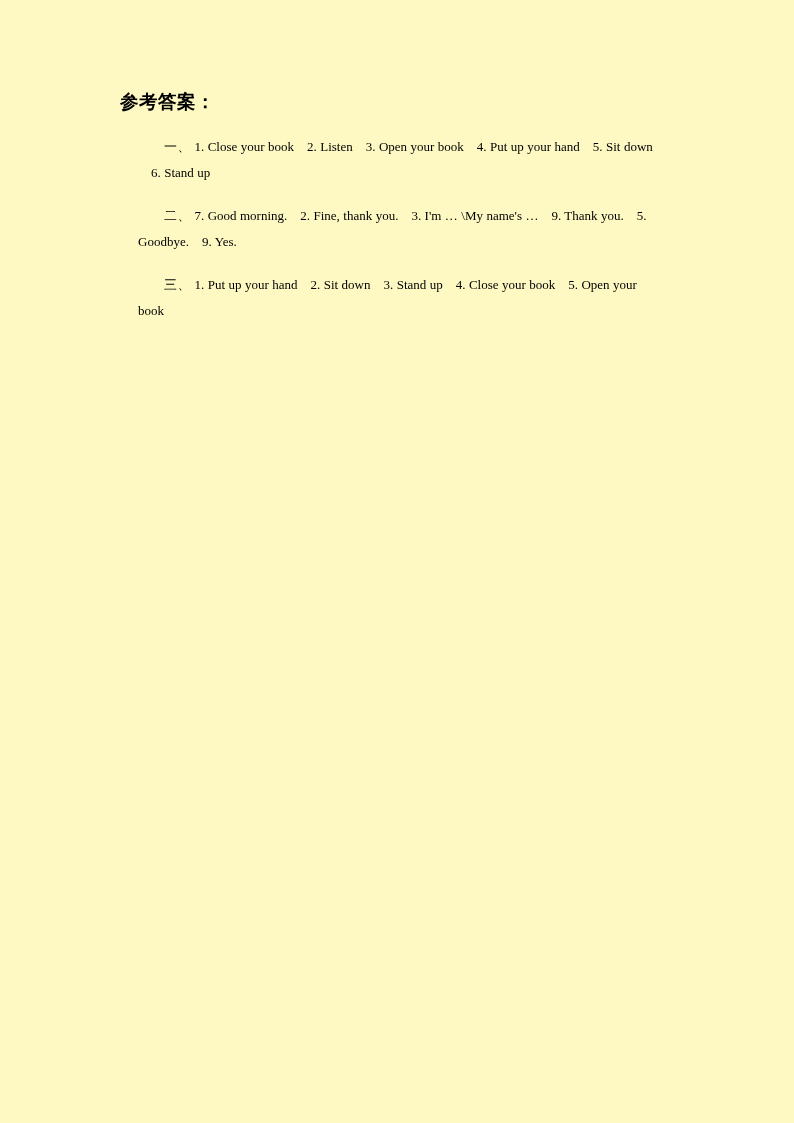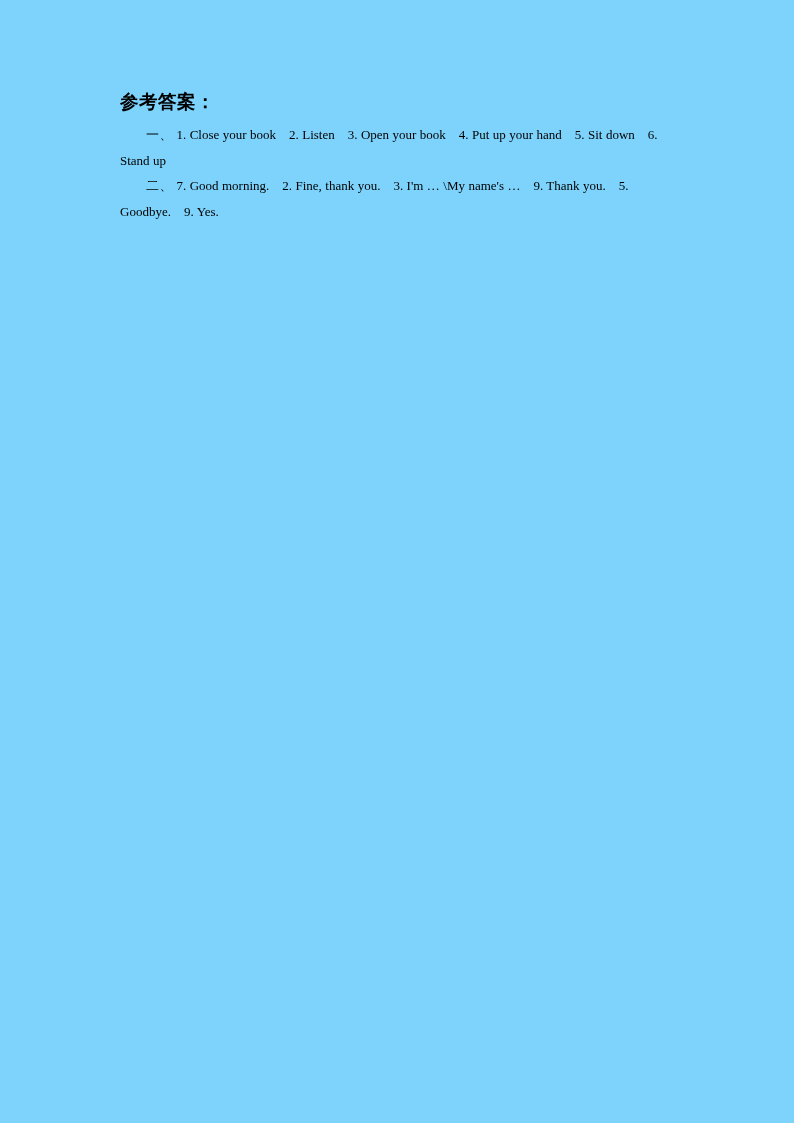--- a/index.html
+++ b/index.html
@@ -14,42 +14,42 @@
     font-family: "Liberation Serif", "DejaVu Serif", serif;
     color: #000000;
     -webkit-font-smoothing: none;
   }
   .page {
     position: absolute;
     left: 0;
     top: 0;
     width: 794px;
     height: 1123px;
-    background: #7dd3fc;
+    background: #fef9c3;
     overflow: hidden;
   }
   .content {
     position: absolute;
     left: 120px;
     top: 88px;
     width: 556px;
   }
   .answer-title {
     font-size: 18.5px;
     font-weight: bold;
     line-height: 28px;
     letter-spacing: 0.5px;
     margin: 0 0 6px 0;
     white-space: pre;
   }
   .answer-block {
     font-size: 13px;
     line-height: 25.5px;
     text-align: left;
-    margin: 0;
+    margin: 18px;
     padding: 0;
     text-indent: 26px;
     word-spacing: 0.2px;
   }
   .answer-block .label {
     letter-spacing: 0.5px;
   }
   .sp {
     display: inline-block;
     width: 13px;
@@ -66,16 +66,20 @@
     <p class="answer-block">
       <span class="label">一、</span>
       <span>1. Close your book</span><span class="sp"></span><span>2. Listen</span><span class="sp"></span><span>3. Open your book</span><span class="sp"></span><span>4. Put up your hand</span><span class="sp"></span><span>5. Sit down</span><span class="sp"></span><span>6. Stand up</span>
     </p>
 
     <p class="answer-block">
       <span class="label">二、</span>
       <span>7. Good morning.</span><span class="sp"></span><span>2. Fine, thank you.</span><span class="sp"></span><span>3. I'm … \My name's …</span><span class="sp"></span><span>9. Thank you.</span><span class="sp"></span><span>5. Goodbye.</span><span class="sp"></span><span>9. Yes.</span>
     </p>
 
+    <p class="answer-block">
+      <span class="label">三、</span>
+      <span>1. Put up your hand</span><span class="sp"></span><span>2. Sit down</span><span class="sp"></span><span>3. Stand up</span><span class="sp"></span><span>4. Close your book</span><span class="sp"></span><span>5. Open your book</span>
+    </p>
 
 
   </div>
 </div>
 
 </body></html>

